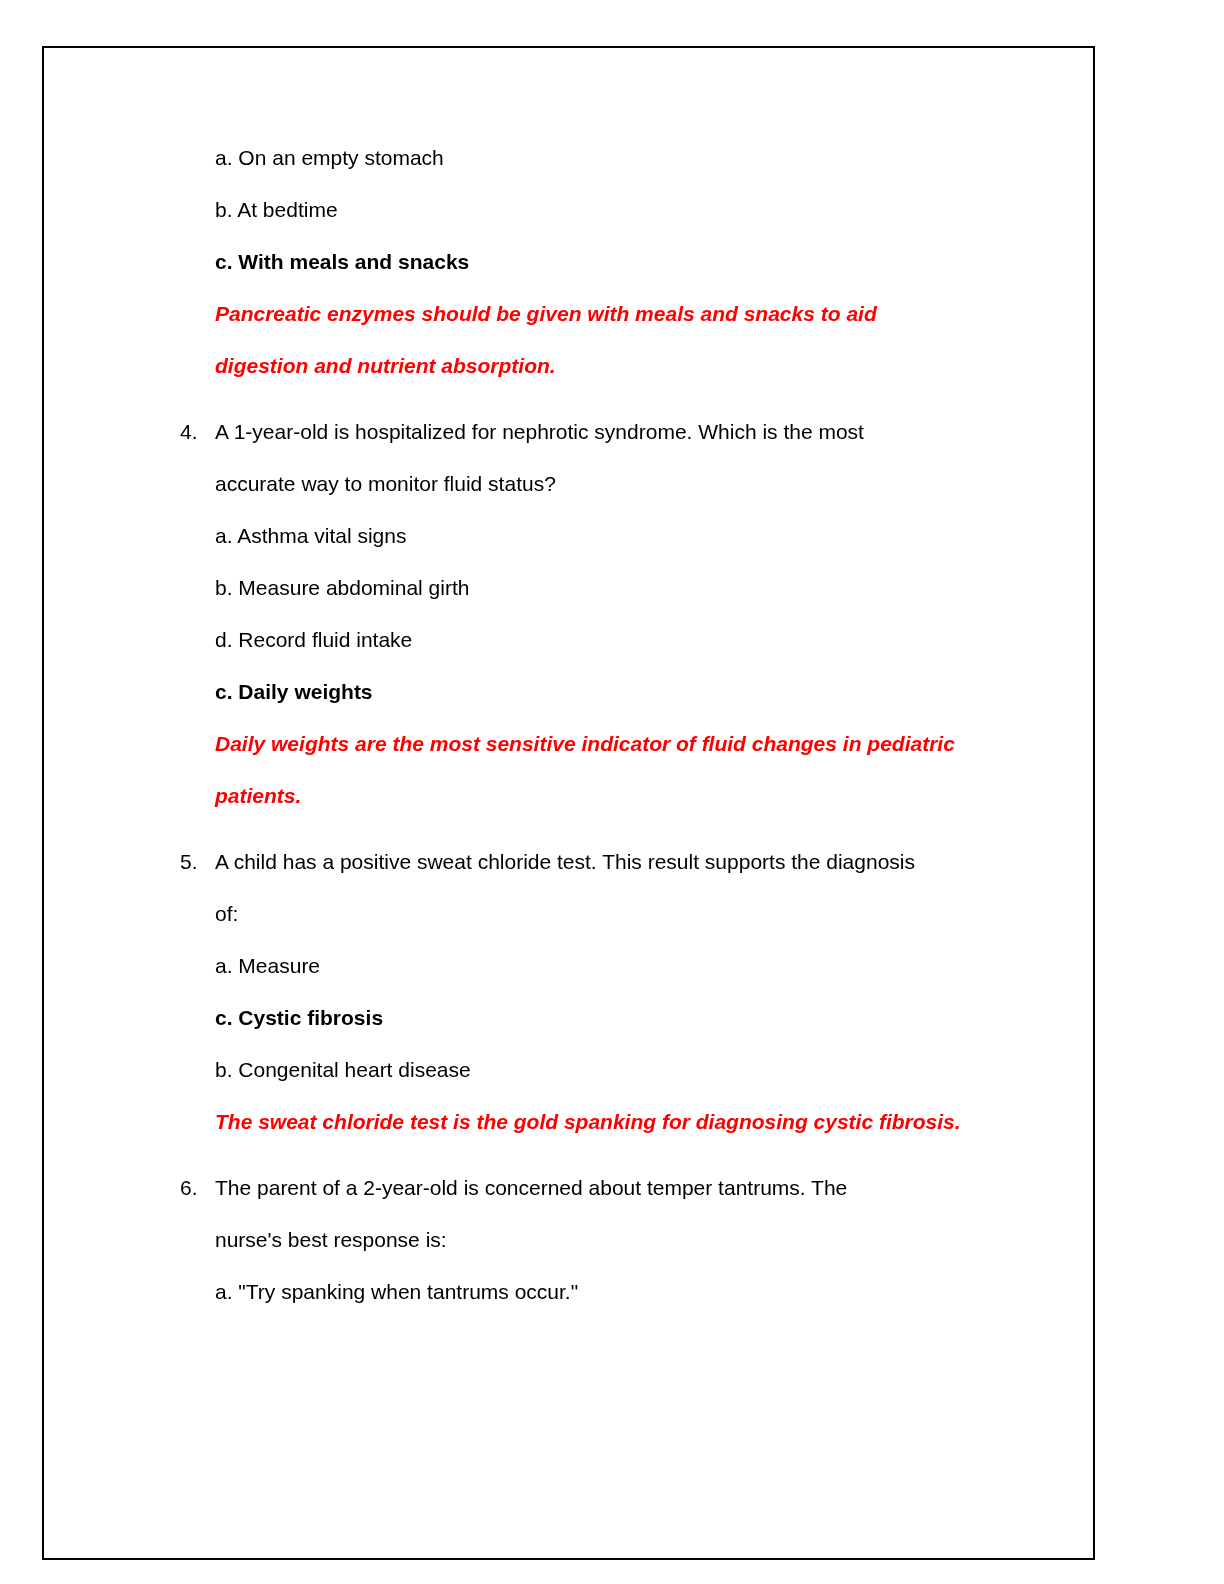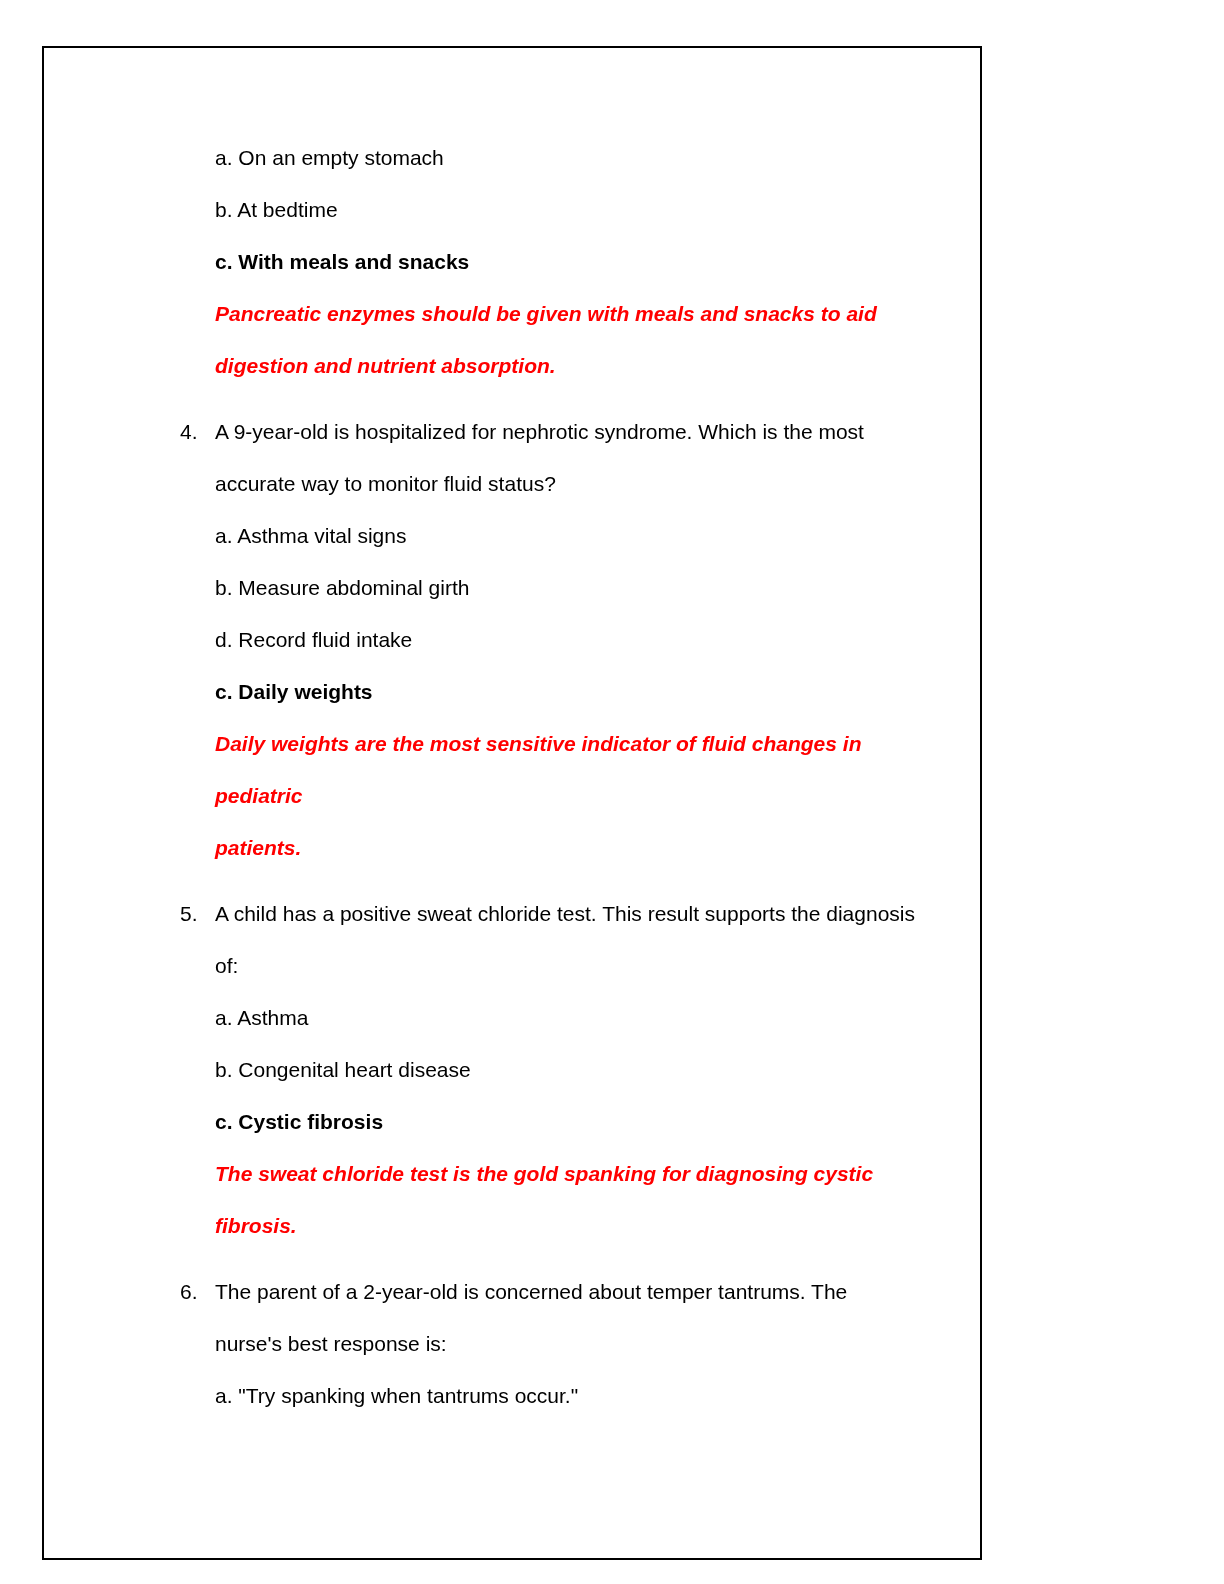--- a/index.html
+++ b/index.html
@@ -11,21 +11,21 @@
     width: 1224px;
     height: 1584px;
     position: relative;
     font-family: "Liberation Sans", sans-serif;
     color: var(--text-color, #000000);
   }
   .page-border {
     position: absolute;
     left: 42px;
     top: 46px;
-    width: 940px;
+    width: 1053px;
     height: 1514px;
     border: 2px solid var(--border-color, #000000);
     box-sizing: border-box;
     background: #ffffff;
   }
   .content {
     padding: 84px 30px 0 136px;
     font-size: 21px;
     line-height: 52px;
   }
@@ -62,38 +62,38 @@
   <div class="content">
 
     <p class="option">a. On an empty stomach</p>
     <p class="option">b. At bedtime</p>
     <p class="option correct">c. With meals and snacks</p>
     <p class="rationale">Pancreatic enzymes should be given with meals and snacks to aid
 digestion and nutrient absorption.</p>
 
     <div class="question">
       <span class="qnum">4.</span>
-      <span class="qtext">A 9-year-old is hospitalized for nephrotic syndrome. Which is the most
+      <span class="qtext">A 1-year-old is hospitalized for nephrotic syndrome. Which is the most
 accurate way to monitor fluid status?</span>
     </div>
     <p class="option">a. Asthma vital signs</p>
     <p class="option">b. Measure abdominal girth</p>
     <p class="option">d. Record fluid intake</p>
     <p class="option correct">c. Daily weights</p>
     <p class="rationale">Daily weights are the most sensitive indicator of fluid changes in pediatric
 patients.</p>
 
     <div class="question">
       <span class="qnum">5.</span>
       <span class="qtext">A child has a positive sweat chloride test. This result supports the diagnosis
 of:</span>
     </div>
-    <p class="option">a. Asthma</p>
+    <p class="option">a. Measure</p>
+    <p class="option correct">c. Cystic fibrosis</p>
     <p class="option">b. Congenital heart disease</p>
-    <p class="option correct">c. Cystic fibrosis</p>
     <p class="rationale">The sweat chloride test is the gold spanking for diagnosing cystic fibrosis.</p>
 
     <div class="question">
       <span class="qnum">6.</span>
       <span class="qtext">The parent of a 2-year-old is concerned about temper tantrums. The
 nurse's best response is:</span>
     </div>
     <p class="option">a. "Try spanking when tantrums occur."</p>
 
   </div>

